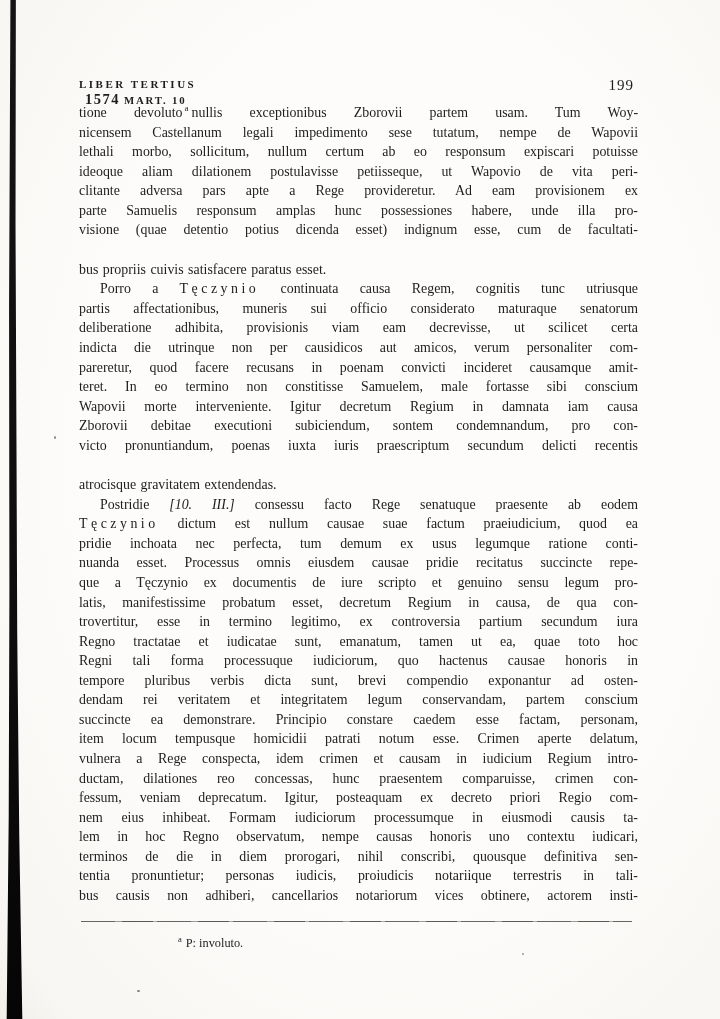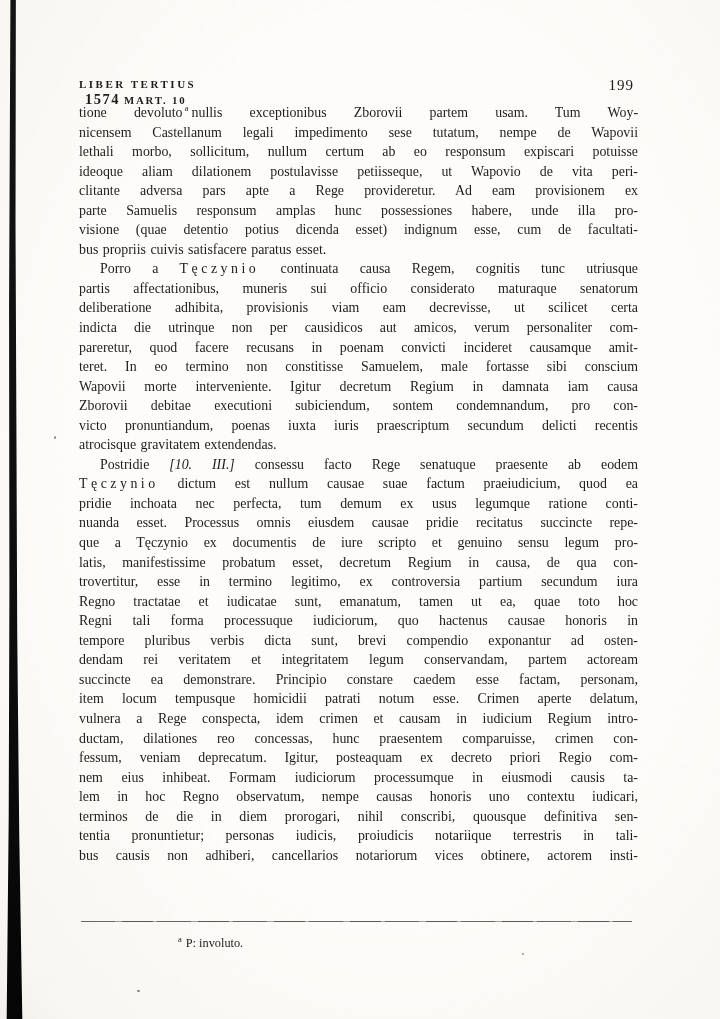--- a/index.html
+++ b/index.html
@@ -27,21 +27,21 @@
 
   .body-text{
     position:absolute;left:79px;top:103px;width:559px;
     font-size:13.9px;line-height:19.55px;
   }
   .line{
     text-align:justify;
     text-align-last:justify;
     word-spacing:1px;
   }
-  .line.endline{text-align-last:left;}
+  .line.endline{text-align-last:left;margin-top:20px;}
   .line.indent{text-indent:21px;}
   .seg-sp{letter-spacing:3.5px;}
   .seg-it{font-style:italic;}
   sup.seg-sup{font-size:9px;line-height:0;vertical-align:super;margin-left:2px;margin-right:3px;}
 
   .footnote-rule{
     position:absolute;left:81px;top:921px;width:551px;height:1.4px;
     background:repeating-linear-gradient(90deg,#4e4c49 0 34px,#8d8b86 34px 41px,#3f3d3a 41px 72px,#9a9892 72px 76px);
     opacity:.85;
   }
@@ -98,21 +98,21 @@
         <div class="line indent">Postridie <span class="seg-it">[10. III.]</span> consessu facto Rege senatuque praesente ab eodem</div>
         <div class="line"><span class="seg-sp">Tęczynio</span> dictum est nullum causae suae factum praeiudicium, quod ea</div>
         <div class="line">pridie inchoata nec perfecta, tum demum ex usus legumque ratione conti-</div>
         <div class="line">nuanda esset. Processus omnis eiusdem causae pridie recitatus succincte repe-</div>
         <div class="line">que a Tęczynio ex documentis de iure scripto et genuino sensu legum pro-</div>
         <div class="line">latis, manifestissime probatum esset, decretum Regium in causa, de qua con-</div>
         <div class="line">trovertitur, esse in termino legitimo, ex controversia partium secundum iura</div>
         <div class="line">Regno tractatae et iudicatae sunt, emanatum, tamen ut ea, quae toto hoc</div>
         <div class="line">Regni tali forma processuque iudiciorum, quo hactenus causae honoris in</div>
         <div class="line">tempore pluribus verbis dicta sunt, brevi compendio exponantur ad osten-</div>
-        <div class="line">dendam rei veritatem et integritatem legum conservandam, partem actoream</div>
+        <div class="line">dendam rei veritatem et integritatem legum conservandam, partem conscium</div>
         <div class="line">succincte ea demonstrare. Principio constare caedem esse factam, personam,</div>
         <div class="line">item locum tempusque homicidii patrati notum esse. Crimen aperte delatum,</div>
         <div class="line">vulnera a Rege conspecta, idem crimen et causam in iudicium Regium intro-</div>
         <div class="line">ductam, dilationes reo concessas, hunc praesentem comparuisse, crimen con-</div>
         <div class="line">fessum, veniam deprecatum. Igitur, posteaquam ex decreto priori Regio com-</div>
         <div class="line">nem eius inhibeat. Formam iudiciorum processumque in eiusmodi causis ta-</div>
         <div class="line">lem in hoc Regno observatum, nempe causas honoris uno contextu iudicari,</div>
         <div class="line">terminos de die in diem prorogari, nihil conscribi, quousque definitiva sen-</div>
         <div class="line">tentia pronuntietur; personas iudicis, proiudicis notariique terrestris in tali-</div>
         <div class="line">bus causis non adhiberi, cancellarios notariorum vices obtinere, actorem insti-</div>

